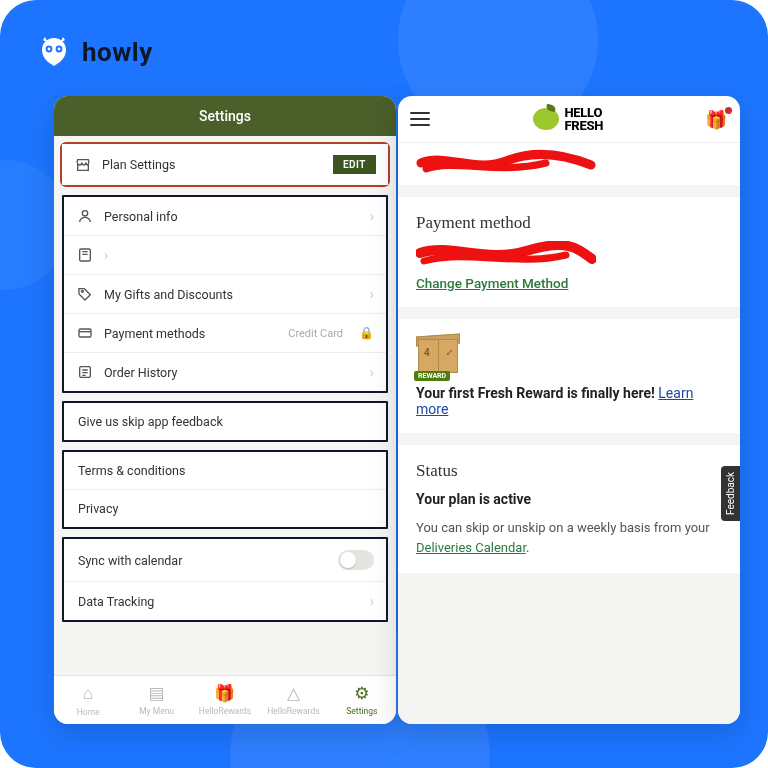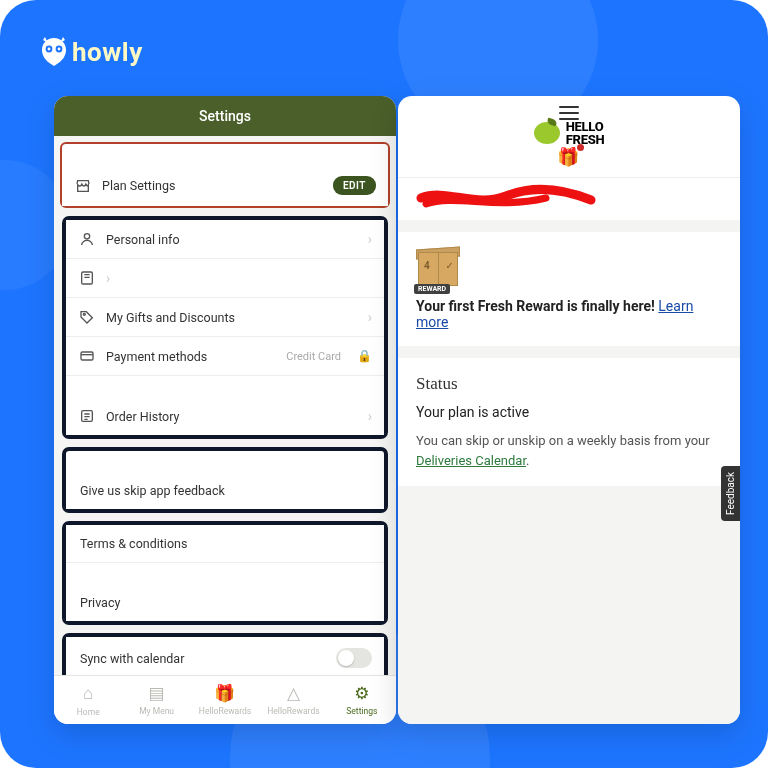--- a/index.html
+++ b/index.html
@@ -9,21 +9,21 @@
     background: #1d75ff;
     border-radius: 36px;
     position: relative;
     overflow: hidden;
   }
   .bulb { position: absolute; border-radius: 50%; background: rgba(255,255,255,0.08); }
   .bulb.b1 { width: 200px; height:200px; top: -60px; right: 170px; }
   .bulb.b2 { width: 260px; height:260px; bottom: -120px; left: 230px; }
   .bulb.b3 { width: 130px; height:130px; top: 160px; left: -60px; background: rgba(255,255,255,0.05);}
 
-  .howly { position: absolute; top: 34px; left: 36px; display:flex; align-items:center; color:#fef9c3; }
+  .howly { position: absolute; top: 34px; left: 36px; display:flex; align-items:center; gap:10px; color:#0f172a; }
   .howly-owl {
     width: 36px; height: 36px; position: relative;
   }
   .howly-owl svg { width:36px; height:36px; }
   .howly-text { font-size: 26px; font-weight: 700; letter-spacing:0.5px;}
 
   .phones {
     position: absolute;
     top: 96px; left: 54px; right: 28px; bottom: 44px;
     display: flex; gap: 2px;
@@ -43,39 +43,39 @@
   .hf-header {
     background: #4a5f2a;
     color:#fff;
     text-align:center;
     padding: 12px 0;
     font-size: 14px;
     font-weight: 500;
   }
   .scroll-a { flex:1; overflow:hidden; background:#f5f5f4; }
   .card {
-    margin: 8px; background:#fff; border:4px solid #0f172a; border-radius:7px;
+    margin: 8px; background:#fff; border:2px solid #0f172a; border-radius:1px;
   }
   .card.highlight { border:2px solid #b1412a; border-radius:6px; margin:6px;}
   .row {
     display:flex; align-items:center; padding: 11px 12px;
     border-bottom:1px solid #eeeeea;
     font-size: 12.5px; color:#333;
     gap:10px;
     background:#fff;
   }
-  .card .row:last-child { border-bottom:none;margin-top:21px; }
+  .card .row:last-child { border-bottom:none; }
   .row .ico { width:18px; display:flex; justify-content:center; color:#555;}
   .row .lbl { flex:1; }
   .row .meta { color:#aaa; font-size:11px; margin-right:6px;}
   .row .chev { color:#ccc; font-size:14px;}
   .row .lock { color:#ccc; font-size:12px;}
   .edit-btn {
     background:#3c5520; color:#fff; font-size:10px; font-weight:600;
-    padding:4px 10px; border-radius:9px; letter-spacing:0.5px;
+    padding:4px 10px; border-radius:0; letter-spacing:0.5px;
   }
   .toggle {
     width:36px; height:20px; border-radius:20px; background:#e4e4e0; position:relative;
   }
   .toggle::after {
     content:""; position:absolute; width:16px; height:16px; border-radius:50%; background:#fff;
     top:2px; left:2px; box-shadow:0 1px 2px rgba(0,0,0,0.2);
   }
   .section-plain .row { padding-left:14px; }
 
@@ -85,21 +85,21 @@
   .tab {
     flex:1; display:flex; flex-direction:column; align-items:center; gap:3px;
     padding:7px 0; font-size:8.5px; color:#b9b9b4;
   }
   .tab.active { color:#4a6a1e; }
   .tab .ti { font-size:17px; }
 
   
   .hf-top {
     display:flex; align-items:center; justify-content:space-between;
-    padding:10px 12px; border-bottom:1px solid #eee;flex-direction:column;
+    padding:10px 12px; border-bottom:1px solid #eee;
   }
   .burger { width:20px; display:flex; flex-direction:column; gap:4px;}
   .burger span { height:2px; background:#333; border-radius:2px;}
   .brand { display:flex; align-items:center; gap:6px;}
   .lime {
     width:26px; height:22px; background:#9ac82d; border-radius:50% 50% 50% 50%;
     position:relative;
   }
   .lime::after{
     content:""; position:absolute; width:10px; height:6px; background:#5a7a1a;
@@ -126,34 +126,34 @@
     width:40px; height:34px; background:#d7a862; border:1px solid #b08a4a; position:absolute; top:4px; left:2px;
   }
   .reward-box .bx::before{
     content:""; position:absolute; left:50%; top:0; bottom:0; width:1px; background:#b08a4a;
   }
   .reward-box .flap{
     position:absolute; top:0; left:0; width:44px; height:10px;
     background:#caa060; transform:skewY(-4deg); border:1px solid #b08a4a;
   }
   .reward-box .tag{
-    position:absolute; bottom:-2px; left:-2px; background:#404040; color:#fff;
+    position:absolute; bottom:-2px; left:-2px; background:#4d7c0f; color:#fff;
     font-size:7px; font-weight:700; padding:1px 4px; border-radius:2px;
   }
   .reward-box .num{
     position:absolute; top:12px; left:8px; font-size:10px; color:#7a5a2a; font-weight:600;
   }
   .reward-box .chk{
     position:absolute; top:12px; right:8px; font-size:10px; color:#7a5a2a;
   }
   .reward-txt { font-size:14px; }
   .reward-txt b { font-weight:700; }
   .reward-txt .lm { color:#1a4aa8; text-decoration:underline; }
   .status-p p { font-size:13px; color:#555; line-height:1.5; margin-top:8px;}
-  .status-p b { font-weight:400; color:#222; font-size:14px;}
+  .status-p b { font-weight:700; color:#222; font-size:14px;}
   .status-p .dl { color:#2e7a3d; text-decoration:underline;margin-top:37px;}
 
   .fb-tab {
     position:absolute; right:0; top:370px; background:#333; color:#fff;
     font-size:10px; padding:6px 4px; writing-mode:vertical-rl; transform:rotate(180deg);
     border-radius:0 4px 4px 0;
   }
 </style>
 </head>
 <body>
@@ -320,20 +320,30 @@
       <div class="scroll-b">
         <div class="panel first">
           <div class="scribble">
             <svg viewBox="0 0 180 28">
                 <path d="M5 14 C 30 4, 60 24, 90 12 S 150 6, 175 16" stroke="#e11" stroke-width="9" fill="none" stroke-linecap="round"></path>
                 <path d="M10 20 C 40 10, 80 26, 130 14" stroke="#e11" stroke-width="7" fill="none" stroke-linecap="round"></path>
               </svg>
           </div>
         </div>
 
+        <div class="panel">
+          <h4>Payment method</h4>
+          <div class="scribble" style="margin:6px 0 14px 0;">
+            <svg viewBox="0 0 180 28">
+                <path d="M4 12 C 35 2, 70 22, 110 10 S 160 6, 176 18" stroke="#e11" stroke-width="10" fill="none" stroke-linecap="round"></path>
+                <path d="M8 20 C 50 8, 100 26, 150 14" stroke="#e11" stroke-width="7" fill="none" stroke-linecap="round"></path>
+              </svg>
+          </div>
+          <a class="link-g">Change Payment Method</a>
+        </div>
 
         <div class="panel">
           <div class="reward-box">
             <div class="flap"></div>
               <div class="bx"></div>
             <span class="num">4</span>
             <span class="chk">✓</span>
             <span class="tag">REWARD</span>
           </div>
           <div class="reward-txt">

